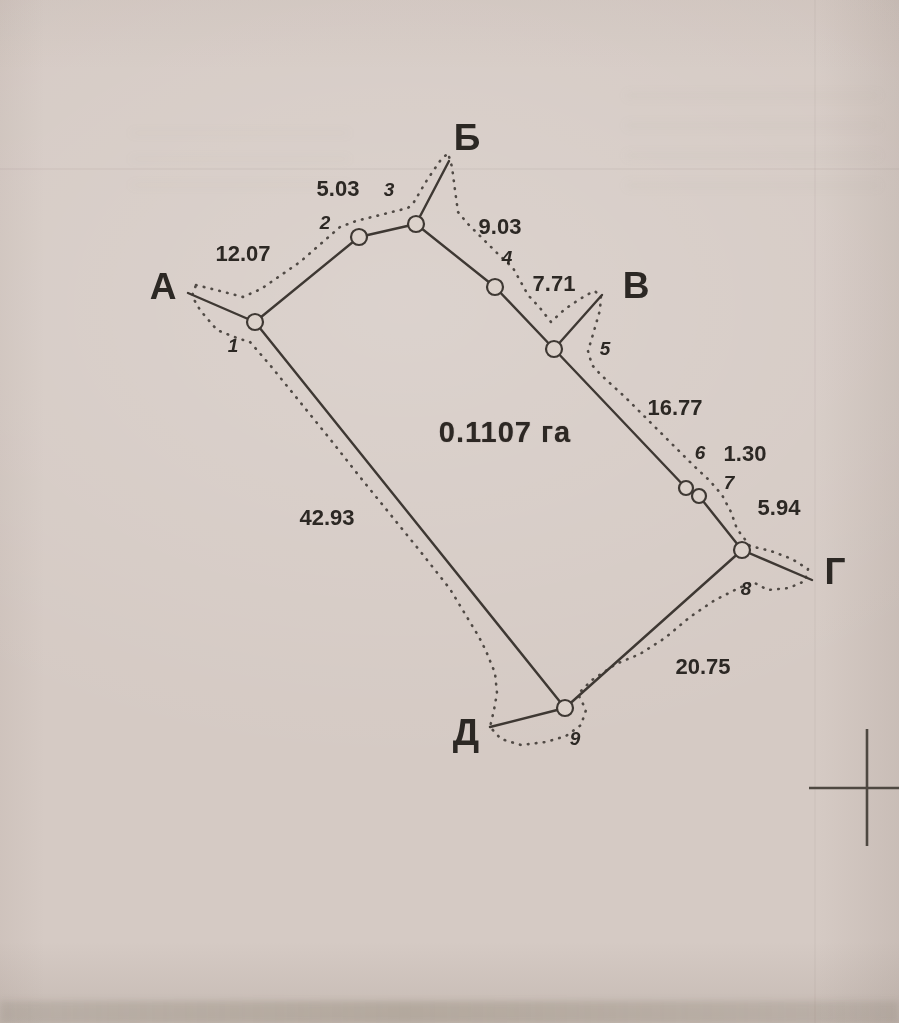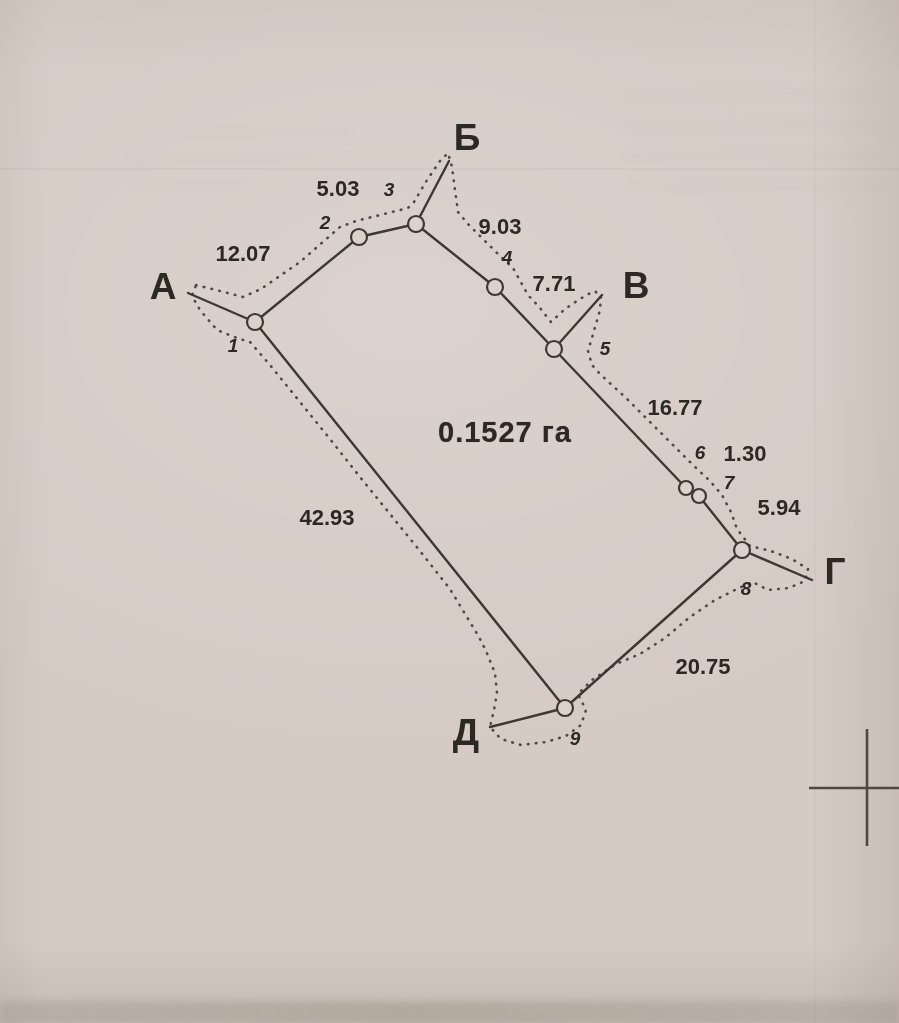--- a/index.html
+++ b/index.html
@@ -138,14 +138,14 @@
       <text text-anchor="middle" dominant-baseline="central" font-family="&quot;Liberation Sans&quot;, sans-serif" font-weight="bold" fill="#2c2824" x="327" y="517" font-size="22">42.93</text>
       <text text-anchor="middle" dominant-baseline="central" font-family="&quot;Liberation Sans&quot;, sans-serif" font-weight="bold" fill="#2c2824" x="163" y="286" font-size="37">А</text>
       <text text-anchor="middle" dominant-baseline="central" font-family="&quot;Liberation Sans&quot;, sans-serif" font-weight="bold" fill="#2c2824" x="467" y="137" font-size="37">Б</text>
       <text text-anchor="middle" dominant-baseline="central" font-family="&quot;Liberation Sans&quot;, sans-serif" font-weight="bold" fill="#2c2824" x="636" y="285" font-size="37">В</text>
       <text text-anchor="middle" dominant-baseline="central" font-family="&quot;Liberation Sans&quot;, sans-serif" font-weight="bold" fill="#2c2824" x="835" y="571" font-size="37">Г</text>
       <text text-anchor="middle" dominant-baseline="central" font-family="&quot;Liberation Sans&quot;, sans-serif" font-weight="bold" fill="#2c2824" x="466" y="732" font-size="37">Д</text>
       <line x1="809" y1="788" x2="899" y2="788" stroke="#4e4841" stroke-width="2.6"></line>
       <line x1="867" y1="729" x2="867" y2="846" stroke="#4e4841" stroke-width="2.6"></line>
     </svg>
 
-  <div class="area-label" style="left: 505px; top: 432px;">0.1527 га</div>
+  <div class="area-label" style="left: 505px; top: 432px;">0.1107 га</div>
 </div>
 
 </body></html>

